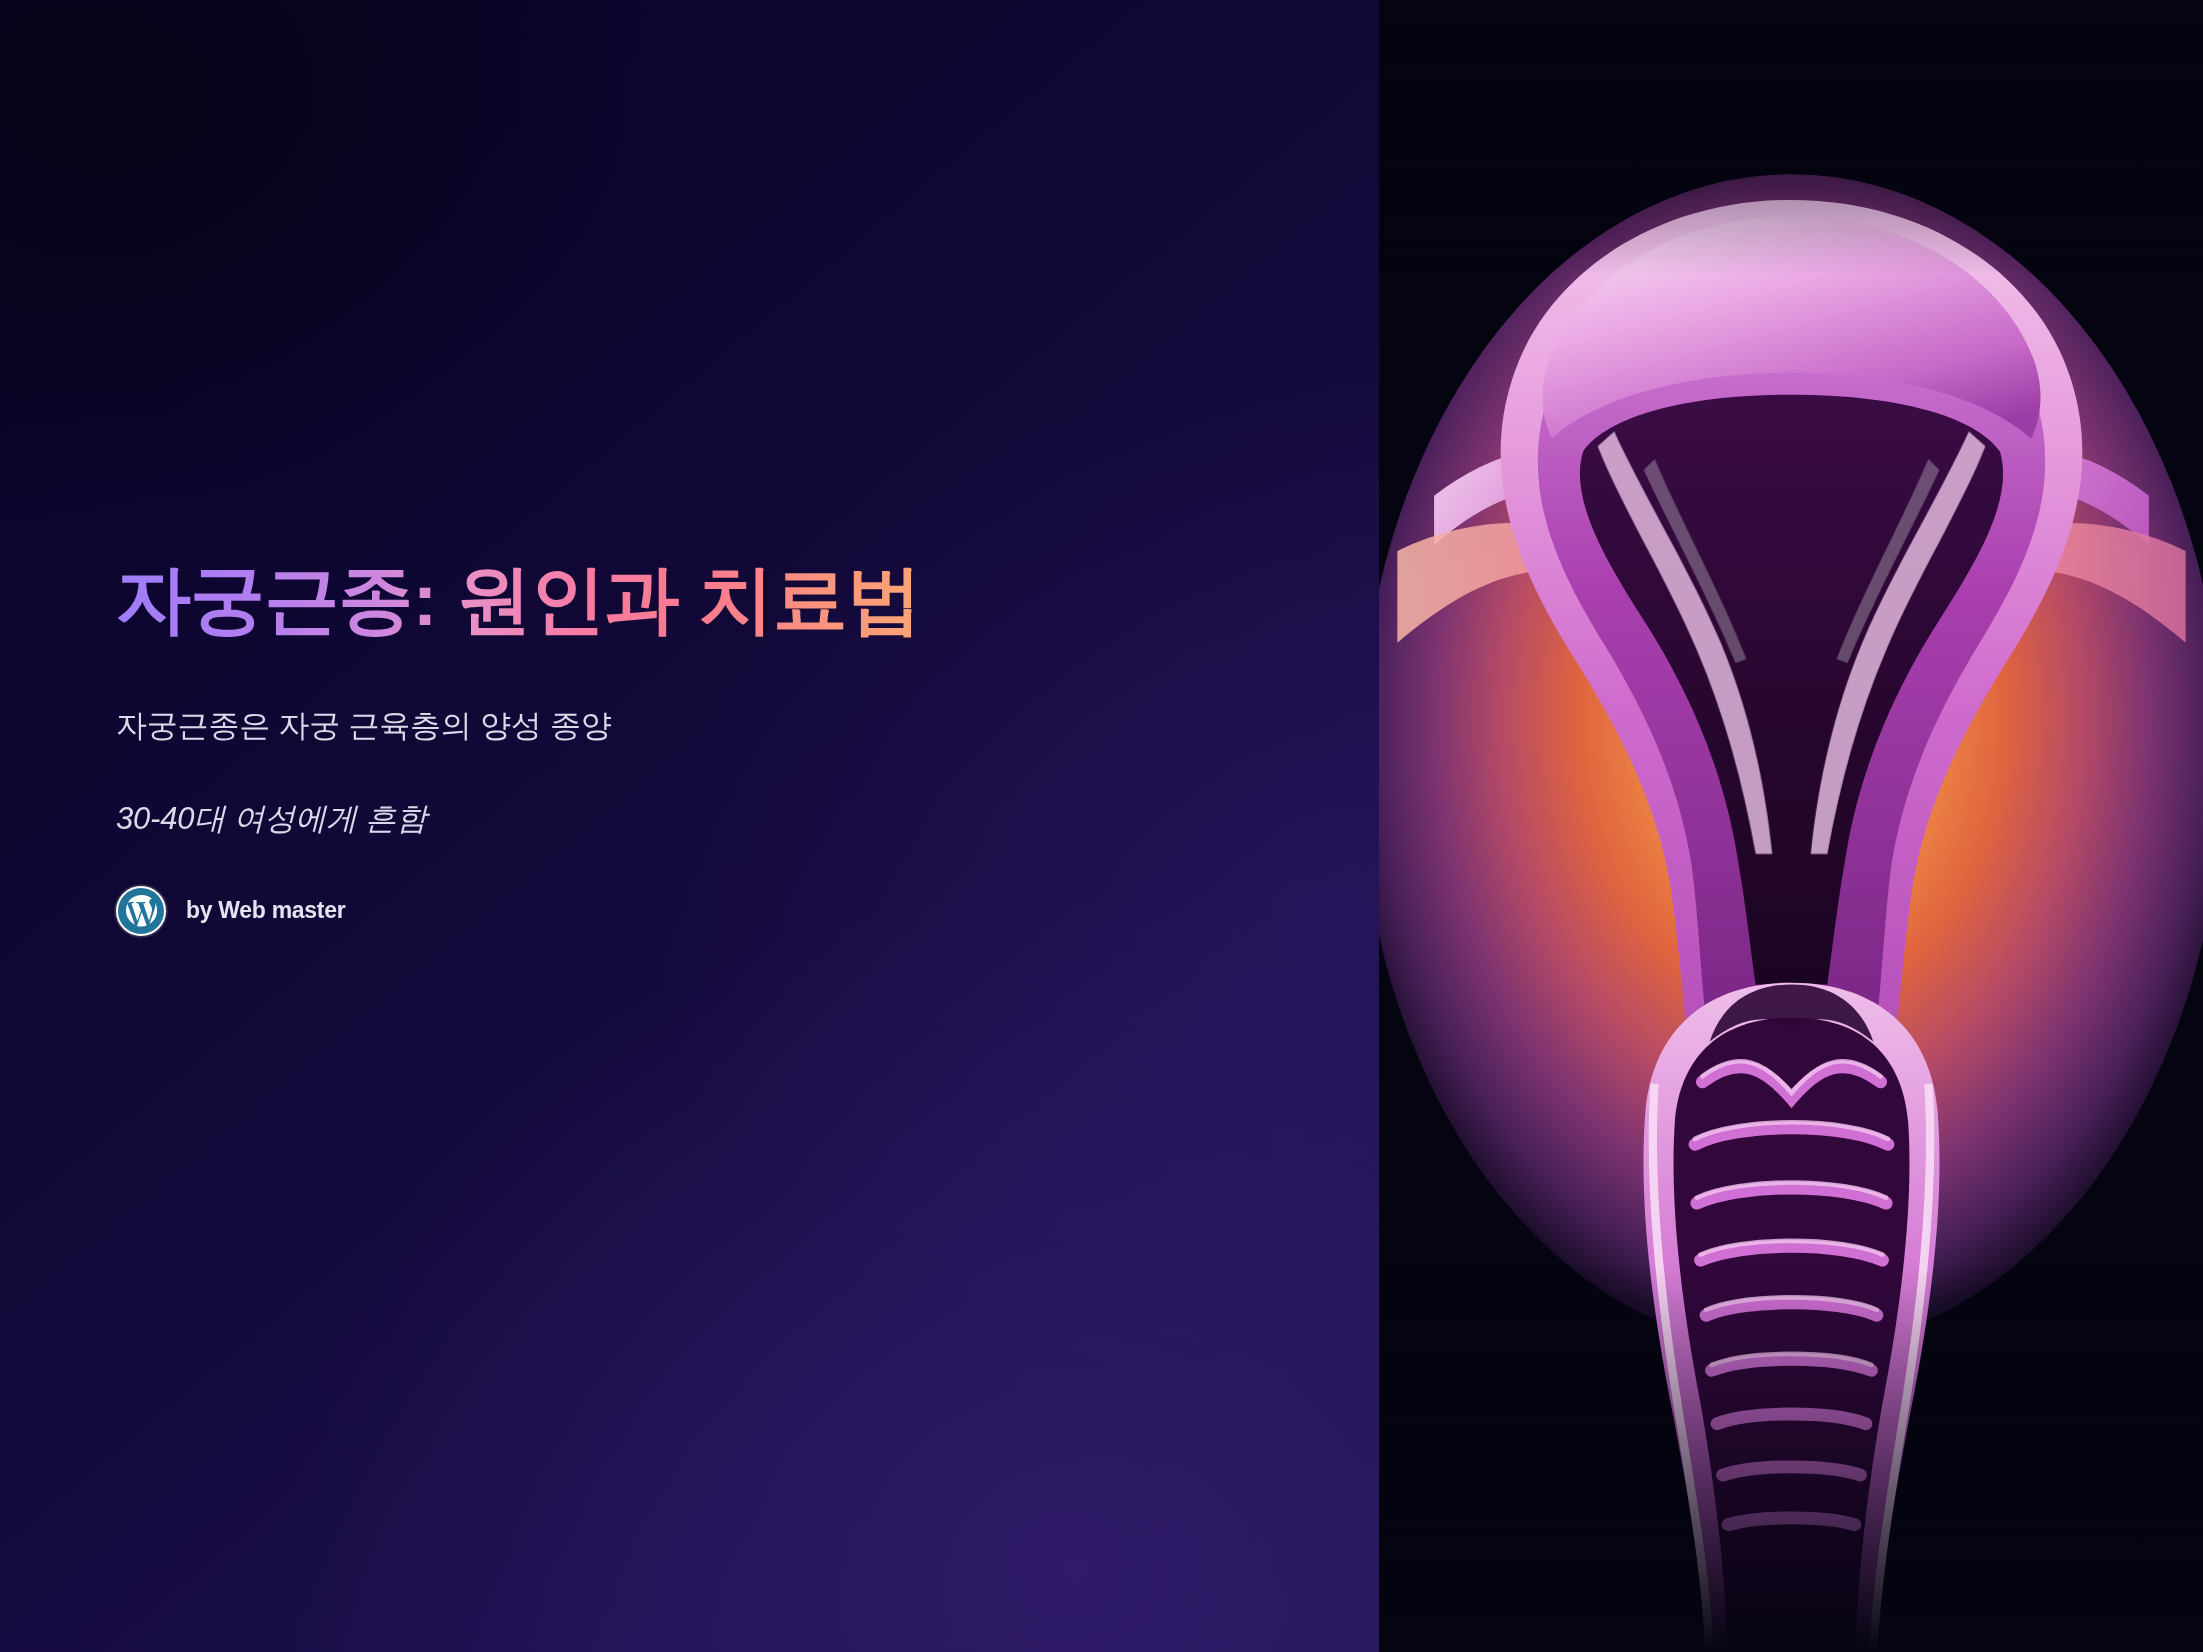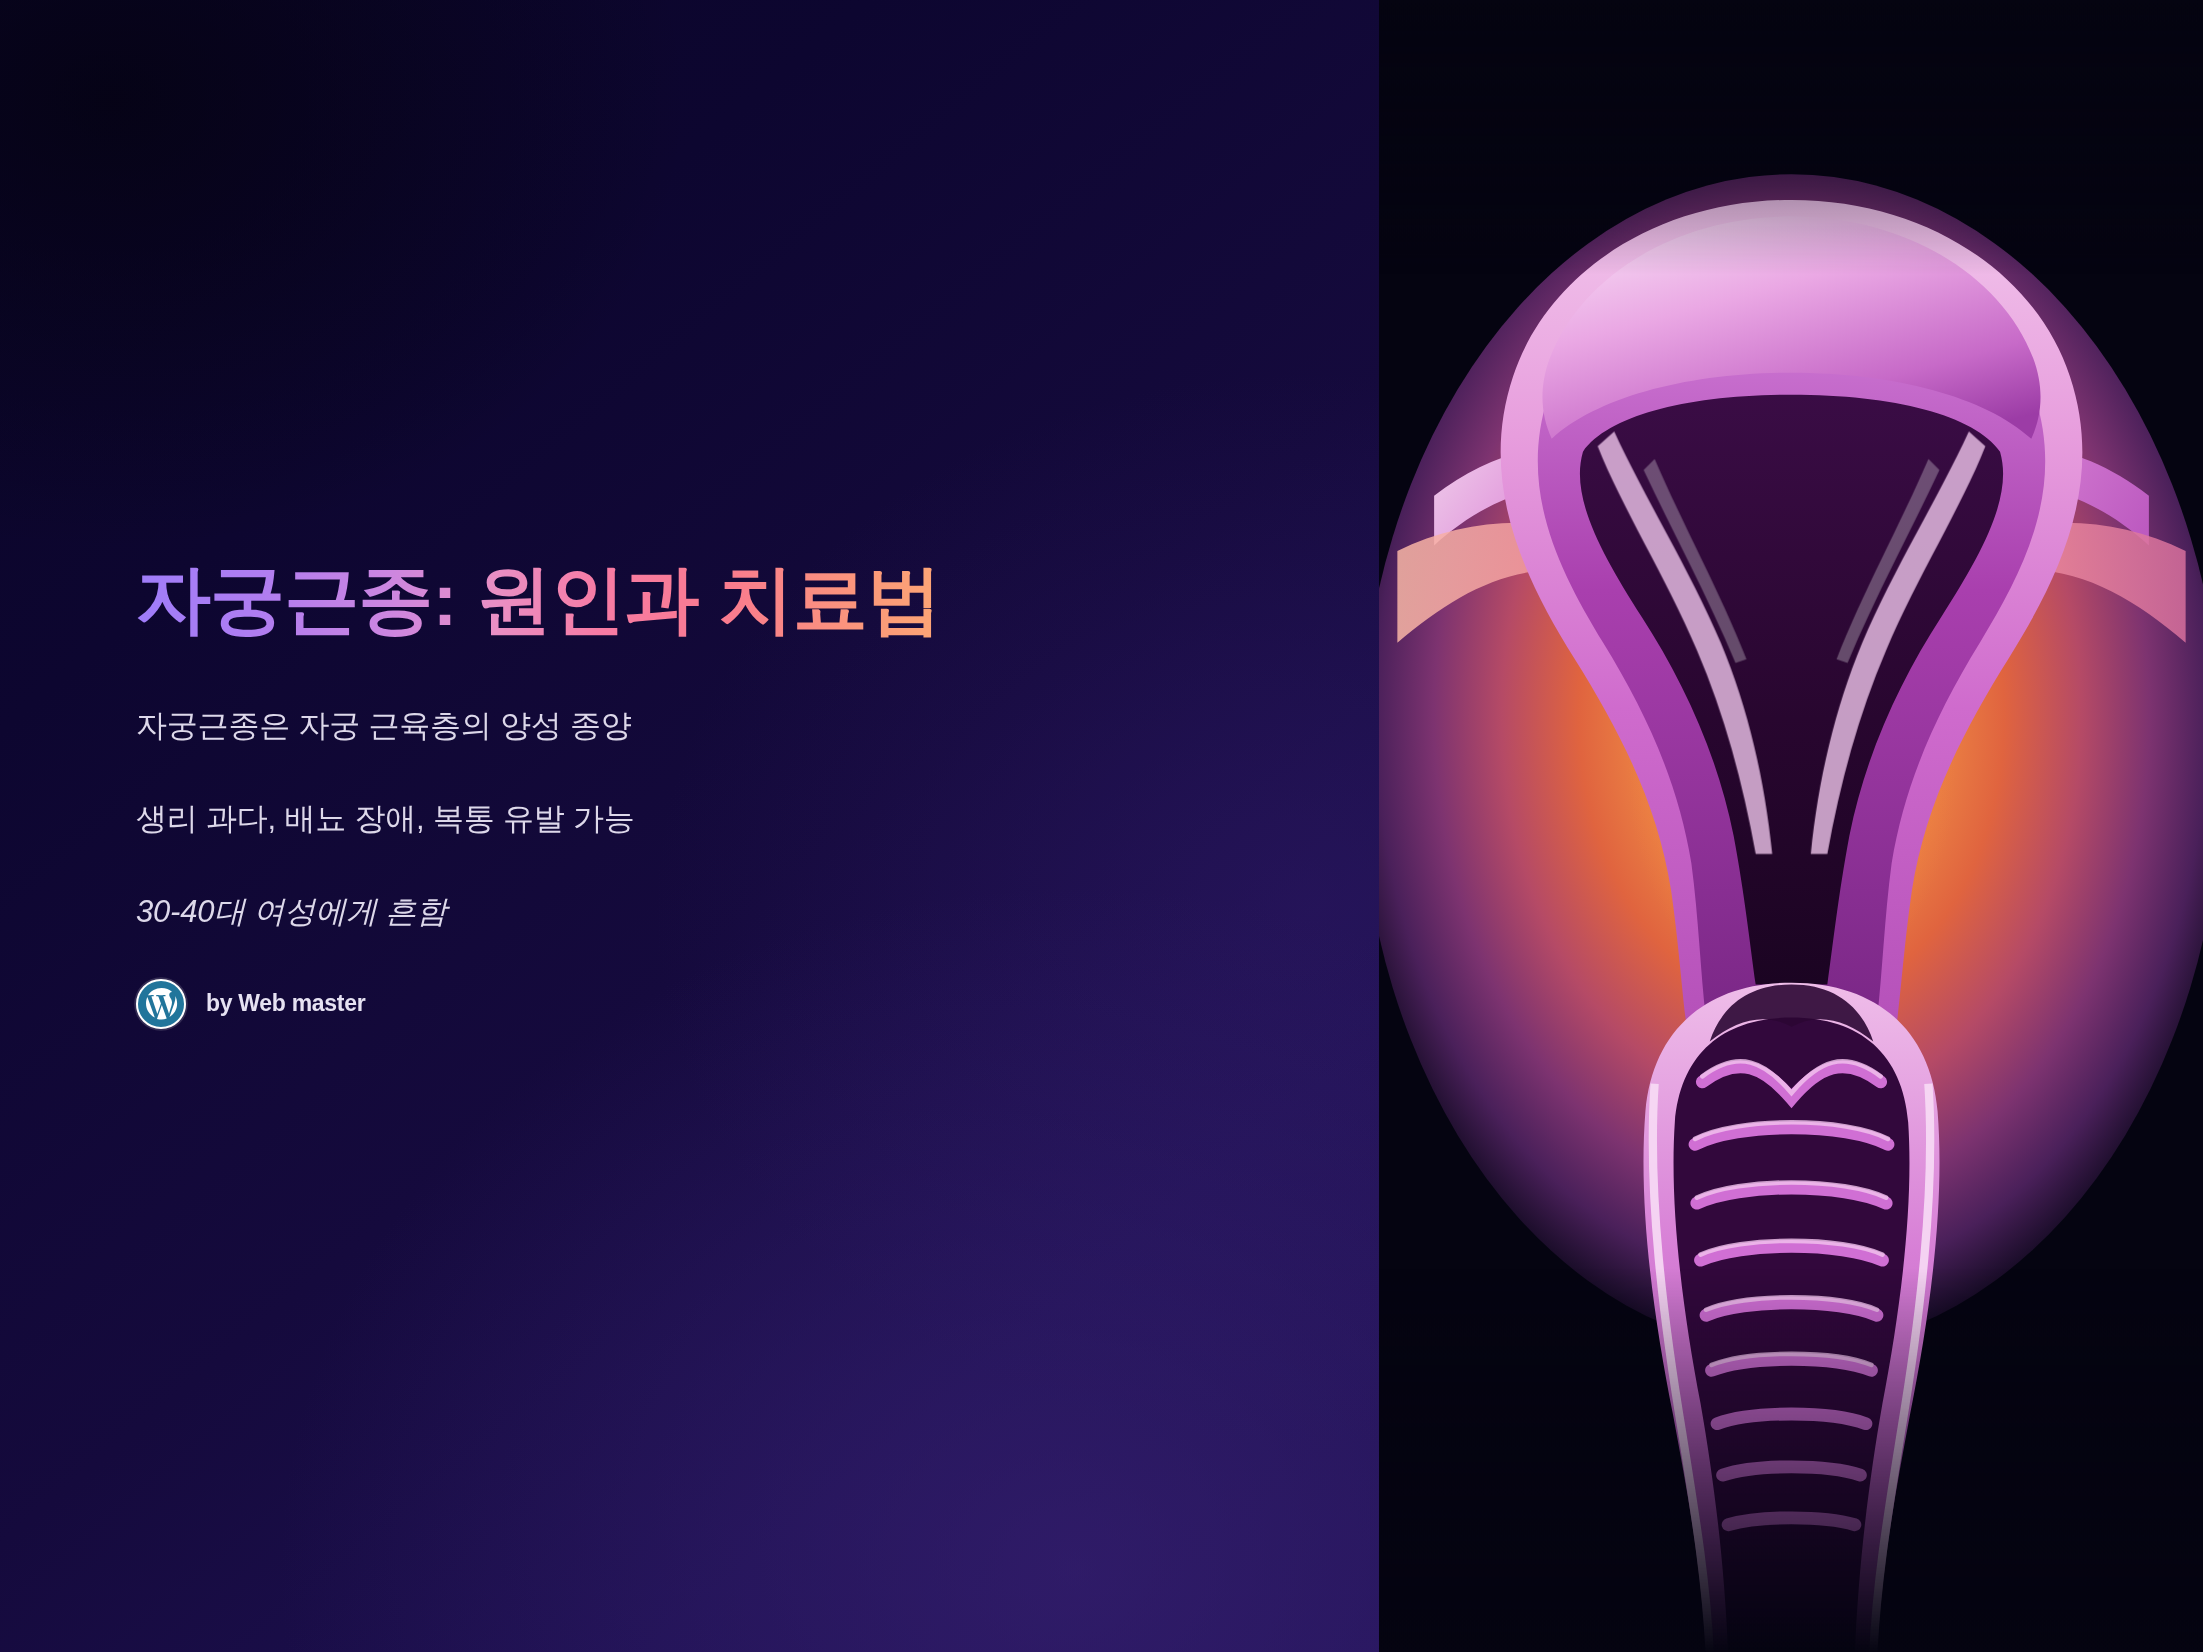--- a/index.html
+++ b/index.html
@@ -31,21 +31,21 @@
   .left-panel::after{
     content:"";
     position:absolute; inset:0;
     background:
       radial-gradient(ellipse 826px 643px at 8% 6%, rgba(4,2,16,0.75) 0%, rgba(4,2,16,0) 70%);
     pointer-events:none;
   }
 
   .left-content {
     position:absolute;
-    left:136px;
+    left:116px;
     top:555px;
     width:1056px;
     z-index:4;
   }
 
   .title {
     font-size:75px;
     font-weight:700;
     line-height:1.18;
     letter-spacing:-0.9px;
@@ -121,21 +121,20 @@
 
 <div class="slide">
 
   <div class="left-panel">
     <div class="left-content">
 
       <h1 class="title">자궁근종: 원인과 치료법</h1>
 
       <div class="bullets">
         <div class="bullet">자궁근종은 자궁 근육층의 양성 종양</div>
-        <div class="bullet">생리 과다, 배뇨 장애, 복통 유발 가능</div>
         <div class="bullet">30-40대 여성에게 흔함</div>
       </div>
 
       <div class="byline">
         <span class="wp-logo">
           <svg viewBox="0 0 32 32" aria-hidden="true">
             <path fill="#ffffff" d="M2.6 16c0 5.3 3.1 9.9 7.6 12.1L3.8 10.4C3 12.1 2.6 14 2.6 16zm22.5-.7c0-1.7-.6-2.8-1.1-3.7-.7-1.1-1.3-2.1-1.3-3.2 0-1.3 1-2.4 2.3-2.4h.2C22.9 3.8 19.7 2.6 16 2.6c-4.9 0-9.2 2.5-11.7 6.3h.9c1.4 0 3.6-.2 3.6-.2.7 0 .8 1 .1 1.1 0 0-.7.1-1.6.1l5.1 15.2 3.1-9.2-2.2-6c-.8 0-1.5-.1-1.5-.1-.7 0-.6-1.1.1-1.1 0 0 2.2.2 3.5.2 1.4 0 3.6-.2 3.6-.2.7 0 .8 1 .1 1.1 0 0-.7.1-1.6.1l5 14.9 1.4-4.6c.7-2 1.1-3.4 1.1-4.6zM16.3 17.2L12.1 29.3c1.2.4 2.5.5 3.9.5 1.6 0 3.1-.3 4.5-.8l-.1-.2-4.1-11.6zM27.9 9.6c.1.4.1.9.1 1.4 0 1.4-.3 2.9-1 4.9l-4.1 11.8c4-2.3 6.6-6.6 6.6-11.6 0-2.4-.6-4.6-1.6-6.5z"></path>
           </svg>
         </span>
         <span class="byline-text">by Web master</span>

